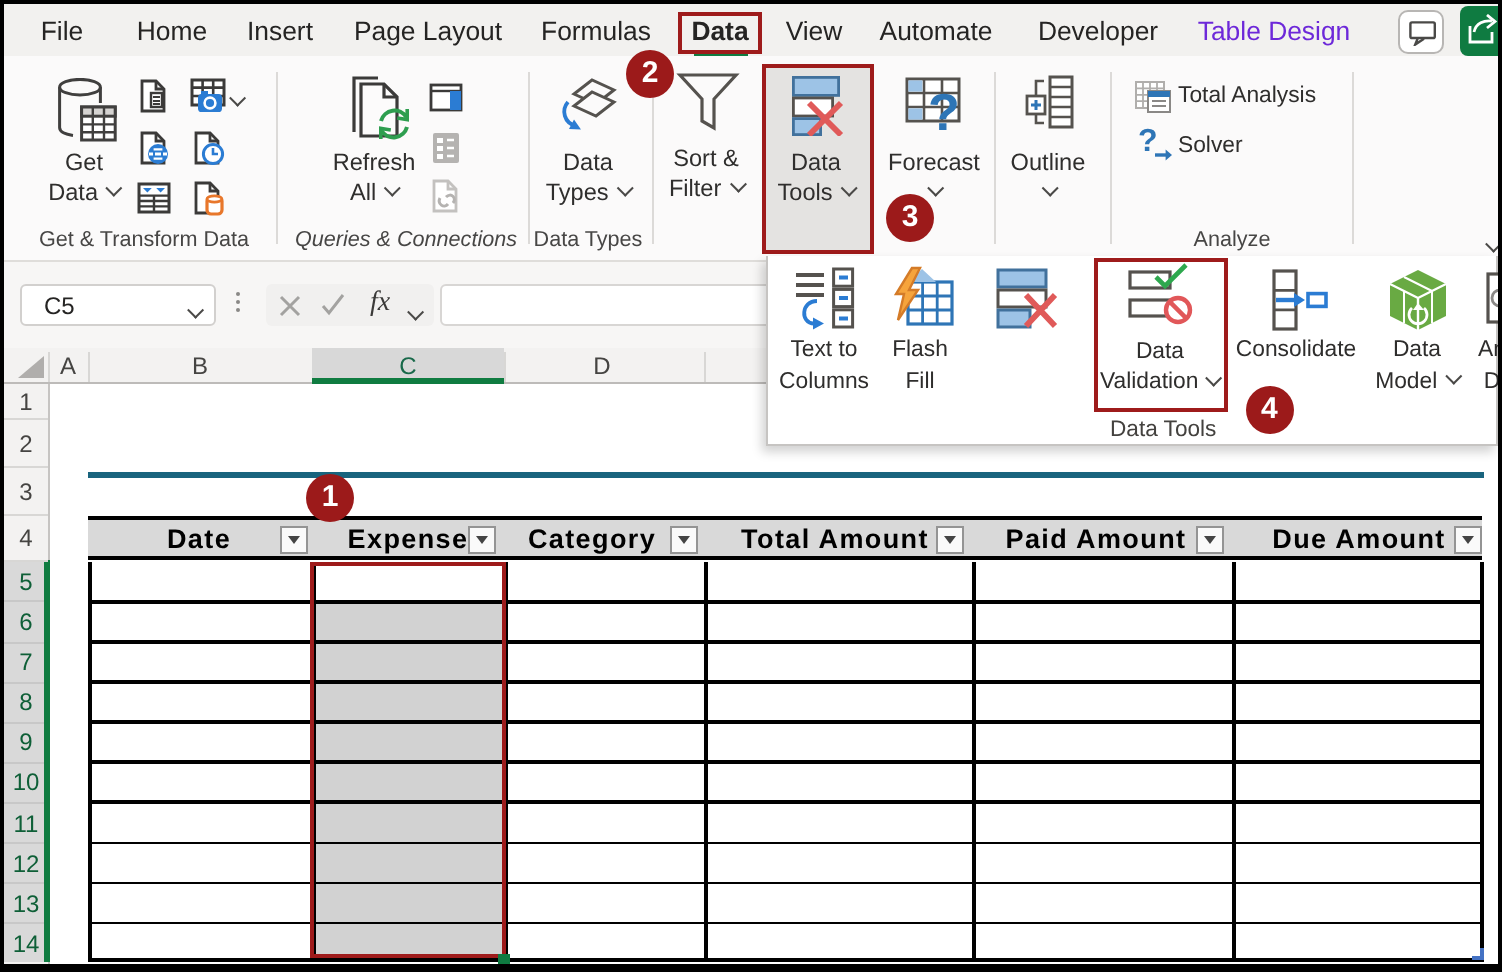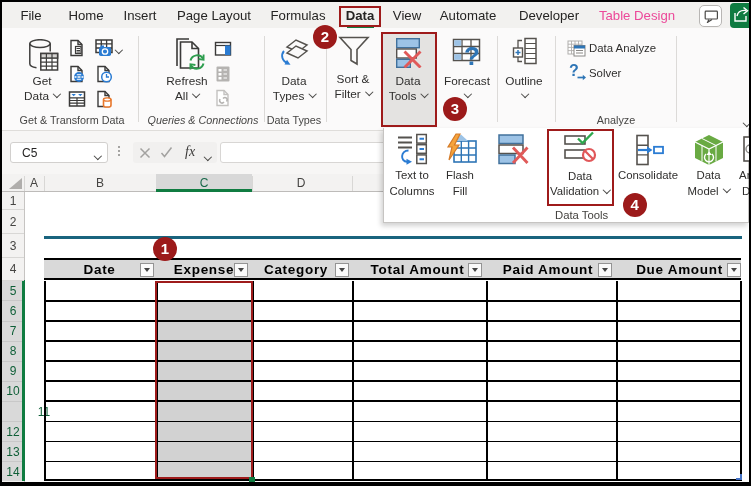--- a/index.html
+++ b/index.html
@@ -28,21 +28,21 @@
 <div class="ab" style="left:2px;top:2px;width:747px;height:26px;background:#f2f1ef;"></div>
 <div class="tab ctr" style="left:31px;">File</div>
 <div class="tab ctr" style="left:86px;">Home</div>
 <div class="tab ctr" style="left:140px;">Insert</div>
 <div class="tab ctr" style="left:214px;">Page Layout</div>
 <div class="tab ctr" style="left:298px;">Formulas</div>
 <div class="tab ctr" style="left:360px;font-weight:bold;">Data</div>
 <div class="tab ctr" style="left:407px;">View</div>
 <div class="tab ctr" style="left:468px;">Automate</div>
 <div class="tab ctr" style="left:549px;">Developer</div>
-<div class="tab ctr" style="left:637px;color:#ec4899;">Table Design</div>
+<div class="tab ctr" style="left:637px;color:#6d28d9;">Table Design</div>
 <div class="ab" style="left:339px;top:5.5px;width:42px;height:21px;border:2.6px solid #9e1b1b;box-sizing:border-box;z-index:5;"></div>
 <div class="ab" style="left:347px;top:25.5px;width:27px;height:2.4px;background:#107c41;"></div>
 
 <div class="ab" style="left:699px;top:4.5px;width:23px;height:22.5px;background:#fff;border:1.1px solid #b8b6b4;border-radius:5px;box-sizing:border-box;">
 <svg width="15" height="13" style="position:absolute;left:3.5px;top:4px;" viewBox="0 0 15 13">
         <rect x="1.2" y="1.2" width="12.2" height="7.8" rx="0.8" fill="none" stroke="#4a4947" stroke-width="1.2"></rect>
         <path d="M4.8 9.4 L3.6 12.3 L8 9.4" fill="none" stroke="#4a4947" stroke-width="1.2"></path>
       </svg>
 </div>
 
@@ -183,21 +183,21 @@
 </svg>
 <div class="blab" style="left:524px;top:74px;">Outline<br><i class="cv"></i></div>
 
 <svg class="ab" style="left:567px;top:39.5px;" width="19" height="17" viewBox="0 0 19 17">
 <rect x="1" y="1" width="14" height="13" fill="#fff" stroke="#b0aeac" stroke-width="1"></rect>
 <path d="M1 4.2 H15 M1 7.4 H15 M1 10.6 H15 M4.5 1 V14 M8 1 V14 M11.5 1 V14" stroke="#b0aeac" stroke-width="0.9"></path>
 <rect x="7" y="5.5" width="11" height="10.5" fill="#fff" stroke="#8a8886" stroke-width="1"></rect>
 <rect x="7" y="5.5" width="11" height="3" fill="#2e75b6"></rect>
 <path d="M9 10.5 H16 M9 13 H16" stroke="#8a8886" stroke-width="1"></path>
 </svg>
-<div class="ab" style="left:589px;top:41.5px;font-size:11.4px;color:#2f2e2d;">Data Analyze</div>
+<div class="ab" style="left:589px;top:41.5px;font-size:11.4px;color:#2f2e2d;">Total Analysis</div>
 <svg class="ab" style="left:568px;top:62px;" width="20" height="19" viewBox="0 0 20 19">
 <text x="1" y="13.5" font-size="16" font-weight="bold" fill="#2e75b6" font-family="Liberation Sans">?</text>
 <path d="M9.5 15.5 H16" stroke="#2e75b6" stroke-width="1.7"></path>
 <path d="M14.8 12.8 L18 15.5 L14.8 18.2 Z" fill="#2e75b6"></path>
 </svg>
 <div class="ab" style="left:589px;top:66.5px;font-size:11.4px;color:#2f2e2d;">Solver</div>
 <div class="glabel" style="left:616px;top:114px;">Analyze</div>
 <div class="ab" style="left:742px;top:114px;"><i class="cv"></i></div>
 
 <div class="ab" style="left:2px;top:131px;width:747px;height:42.5px;background:#f7f6f5;"></div>
@@ -239,21 +239,21 @@
 <div class="rowhead" style="left:2px;top:238.5px;">3</div>
 <div class="rowhead" style="left:2px;top:262px;">4</div>
 <div class="ab" style="left:2px;top:280.3px;width:20px;height:200.7px;background:#d9d9d9;"></div>
 <div class="ab" style="left:22px;top:280.3px;width:2.5px;height:200.7px;background:#107c41;"></div>
 <div class="rowheadsel" style="left:2px;top:284px;">5</div>
 <div class="rowheadsel" style="left:2px;top:304px;">6</div>
 <div class="rowheadsel" style="left:2px;top:324px;">7</div>
 <div class="rowheadsel" style="left:2px;top:344.3px;">8</div>
 <div class="rowheadsel" style="left:2px;top:364.4px;">9</div>
 <div class="rowheadsel" style="left:2px;top:384.4px;">10</div>
-<div class="rowheadsel" style="left:2px;top:404.5px;padding-left:31px;">11</div>
+<div class="rowheadsel" style="left:2px;top:404.5px;">11</div>
 <div class="rowheadsel" style="left:2px;top:424.6px;">12</div>
 <div class="rowheadsel" style="left:2px;top:444.6px;">13</div>
 <div class="rowheadsel" style="left:2px;top:464.7px;">14</div>
 
 <div class="ab" style="left:2px;top:209px;width:22px;height:1px;background:#d8d7d5;"></div>
 <div class="ab" style="left:2px;top:233px;width:22px;height:1px;background:#d8d7d5;"></div>
 <div class="ab" style="left:2px;top:256.7px;width:22px;height:1px;background:#d8d7d5;"></div>
 <div class="ab" style="left:2px;top:280.3px;width:22px;height:1px;background:#d8d7d5;"></div>
 <div class="ab" style="left:2px;top:300.4px;width:20px;height:1px;background:#c8c8c8;"></div>
 <div class="ab" style="left:2px;top:320.5px;width:20px;height:1px;background:#c8c8c8;"></div>

